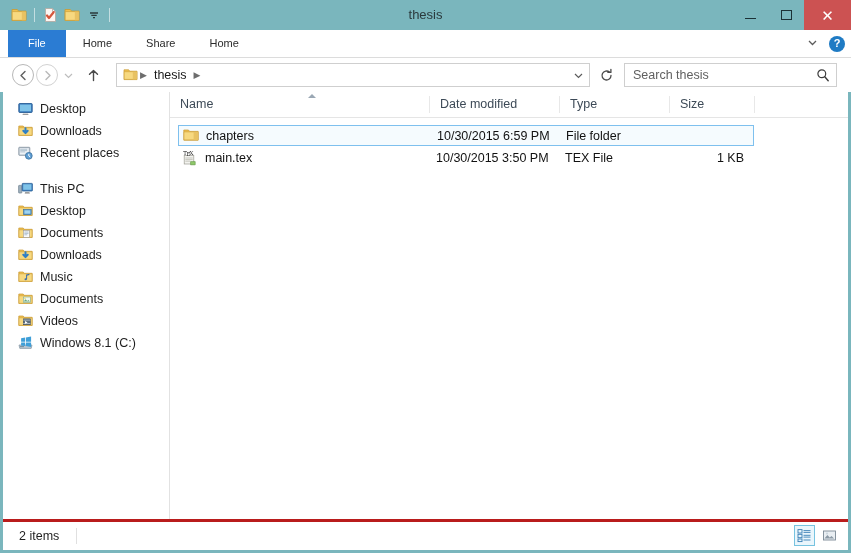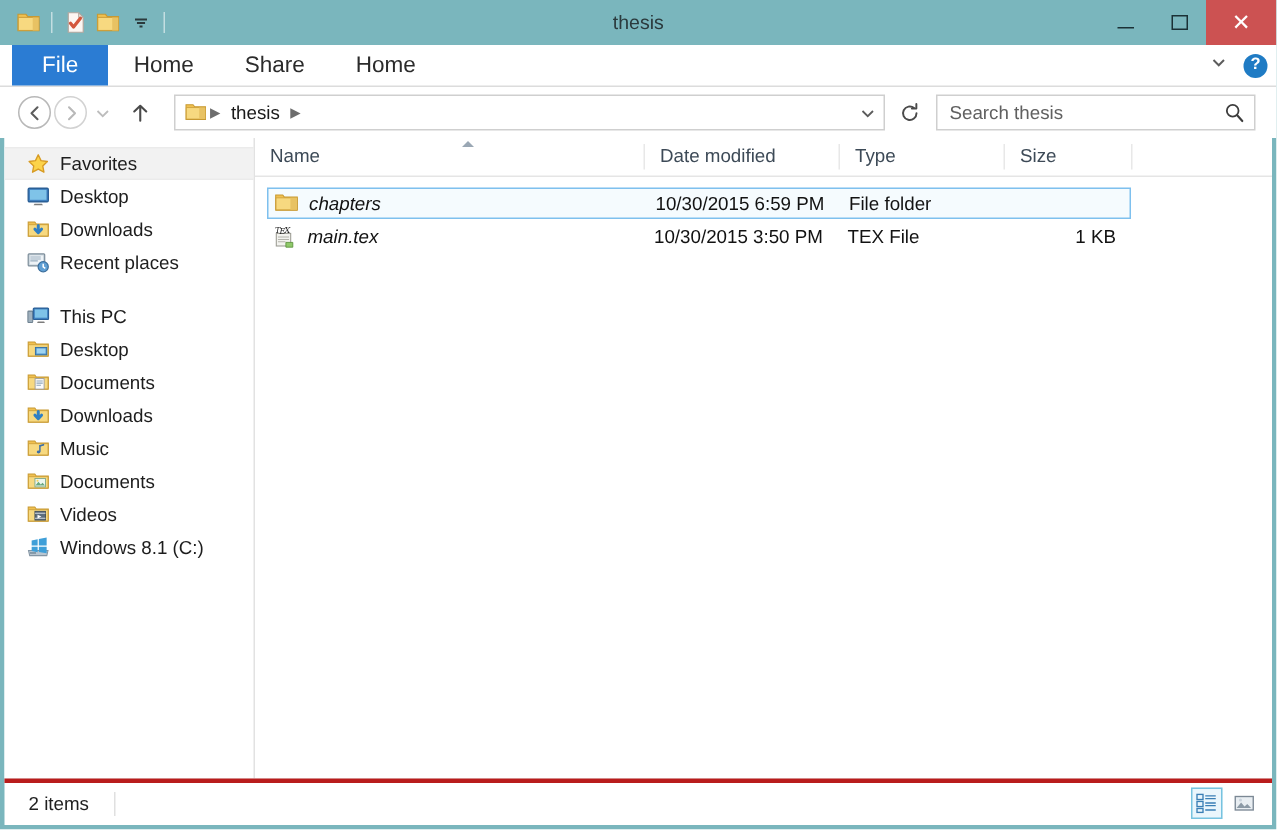--- a/index.html
+++ b/index.html
@@ -96,21 +96,21 @@
   #tabs {
     position: absolute;
     left: 8px; top: 0;
     height: 27px;
     display: flex;
   }
   .tab {
     height: 27px;
     line-height: 27px;
     padding: 0 17px;
-    font-size: 15px;
+    font-size: 11px;
     color: #2b2b2b;
     box-sizing: border-box;
   }
   .tab.file {
     background: #2b7cd3;
     color: #ffffff;
     padding: 0 20px;
   }
   #ribbon-right {
     position: absolute;
@@ -320,21 +320,20 @@
   }
   .cell-name {
     display: flex;
     align-items: center;
     width: 258px;
     box-sizing: border-box;
     padding-left: 4px;
     font-size: 12.5px;
     color: #121212;
     overflow: hidden;
-    font-style: italic;
   }
   .cell-date {
     width: 129px;
     font-size: 12.5px;
     color: #121212;
     box-sizing: border-box;
   }
   .cell-type {
     width: 109px;
     font-size: 12.5px;
@@ -521,28 +520,20 @@
       </span>
     </div>
   </div>
 
   <div id="body">
 
     <div id="navpane">
 
       <div style="height:6px"></div>
 
-      <div class="nav-item selected">
-        <span class="nav-icon">
-          <svg width="15" height="15" viewBox="0 0 15 15">
-            <path d="M7.5 1.2l1.85 3.9 4.25.55-3.1 2.95.8 4.2-3.8-2.1-3.8 2.1.8-4.2L1.4 5.65l4.25-.55z" fill="#fcd34a" stroke="#d79b24" stroke-width="0.9" stroke-linejoin="round"></path>
-          </svg>
-        </span>
-        <span>Favorites</span>
-      </div>
 
       <div class="nav-item indent">
         <span class="nav-icon">
           <svg width="15" height="14" viewBox="0 0 15 14">
             <rect x="0.8" y="1.5" width="13.4" height="9" rx="0.8" fill="#3f7fbf" stroke="#2a5f96" stroke-width="0.9"></rect>
             <rect x="2" y="2.6" width="11" height="6.6" fill="#7fc3e8"></rect>
             <path d="M5 11.8h5l0.6 1H4.4z" fill="#7c7c7c"></path>
           </svg>
         </span>
         <span>Desktop</span>

